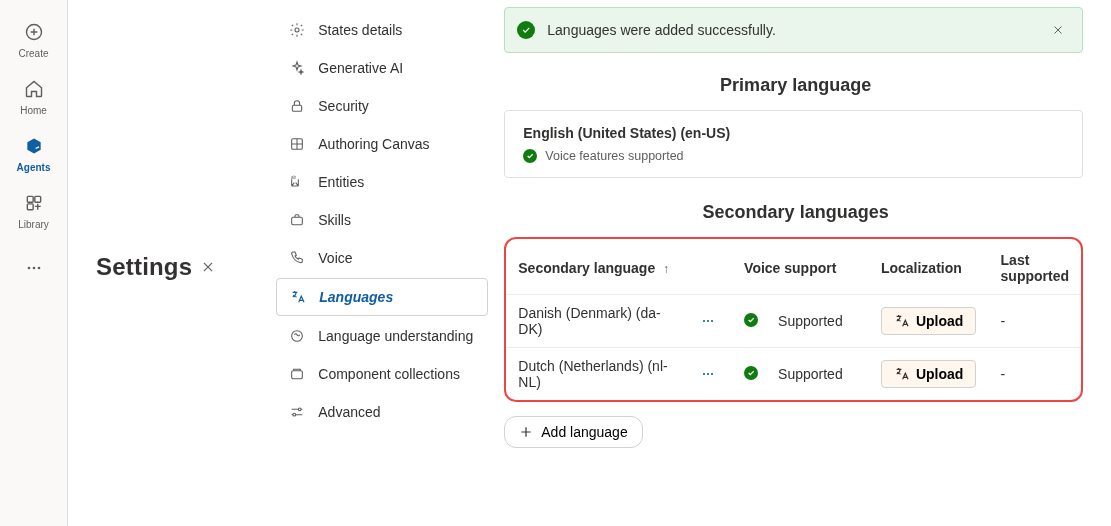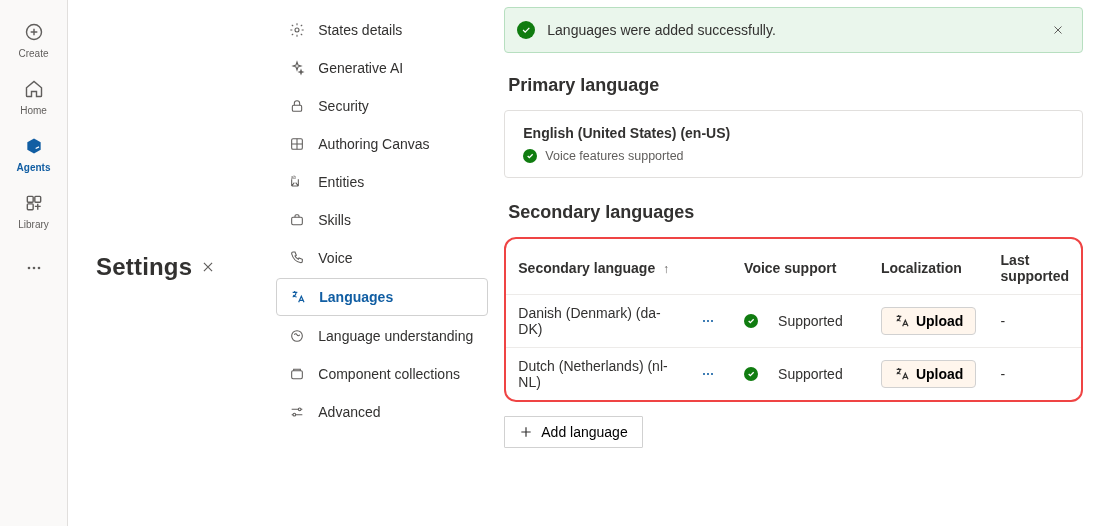--- a/index.html
+++ b/index.html
@@ -101,20 +101,21 @@
   .side-item .icon-wrap {
     width: 18px; height: 18px;
     display: flex; align-items: center; justify-content: center;
     color: #605e5c;
   }
   .side-item.selected {
     border: 1px solid #d1d1d1;
     background: #ffffff;
     color: #115ea3;
     font-weight: 600;
+    font-style: italic;
   }
   .side-item.selected .icon-wrap { color: #115ea3; }
 
   
   .panel {
     flex: 1;
     padding: 7px 28px 0 0;
     overflow-y: auto;
   }
 
@@ -141,20 +142,21 @@
     width: 24px; height: 24px;
     display: flex; align-items: center; justify-content: center;
     cursor: pointer;
     color: #605e5c;
   }
 
   .section-title {
     font-size: 18px;
     font-weight: 600;
     margin: 2px 0 14px 4px;
+    text-align: center;
   }
 
   .card {
     border: 1px solid #e1dfdd;
     border-radius: 4px;
     padding: 14px 18px 14px 18px;
     margin-bottom: 24px;
   }
   .card-title {
     font-weight: 600;
@@ -207,21 +209,21 @@
   .more-dots {
     color: #115ea3;
     cursor: pointer;
     display: inline-flex;
     align-items: center;
     justify-content: center;
     width: 24px; height: 24px;
   }
 
   .supp-cell {
-    display: flex; align-items: center; gap: 20px;
+    display: flex; gap: 20px;
   }
   .chip-check {
     width: 14px; height: 14px;
     border-radius: 50%;
     background: #107c10;
     display: flex; align-items: center; justify-content: center;
     color: #fff;
   }
 
   .upload-btn {
@@ -238,21 +240,21 @@
   }
   .upload-btn svg { width: 16px; height: 16px; }
 
   .add-btn {
     display: inline-flex;
     align-items: center;
     gap: 8px;
     border: 1px solid #d1d1d1;
     background: #ffffff;
     padding: 7px 14px;
-    border-radius: 1px;
+    border-radius: 12px;
     font-size: 14px;
     cursor: pointer;
     margin-top: 14px;
   }
 </style>
 </head>
 <body>
 
 <nav class="rail">
   <div class="rail-item">

